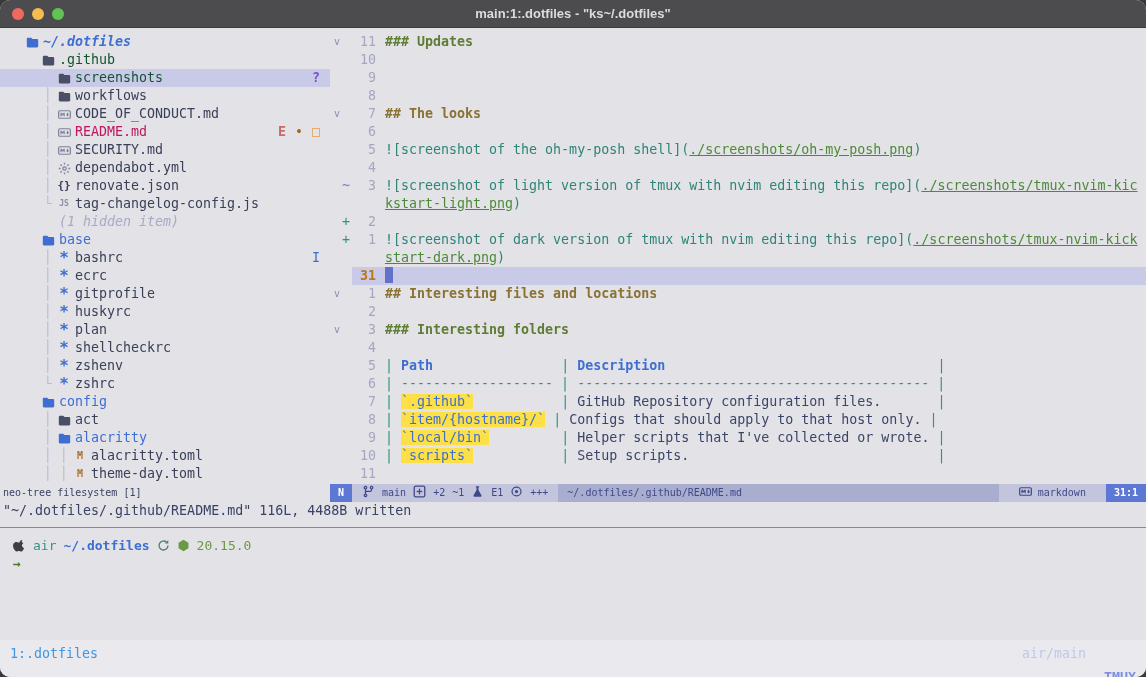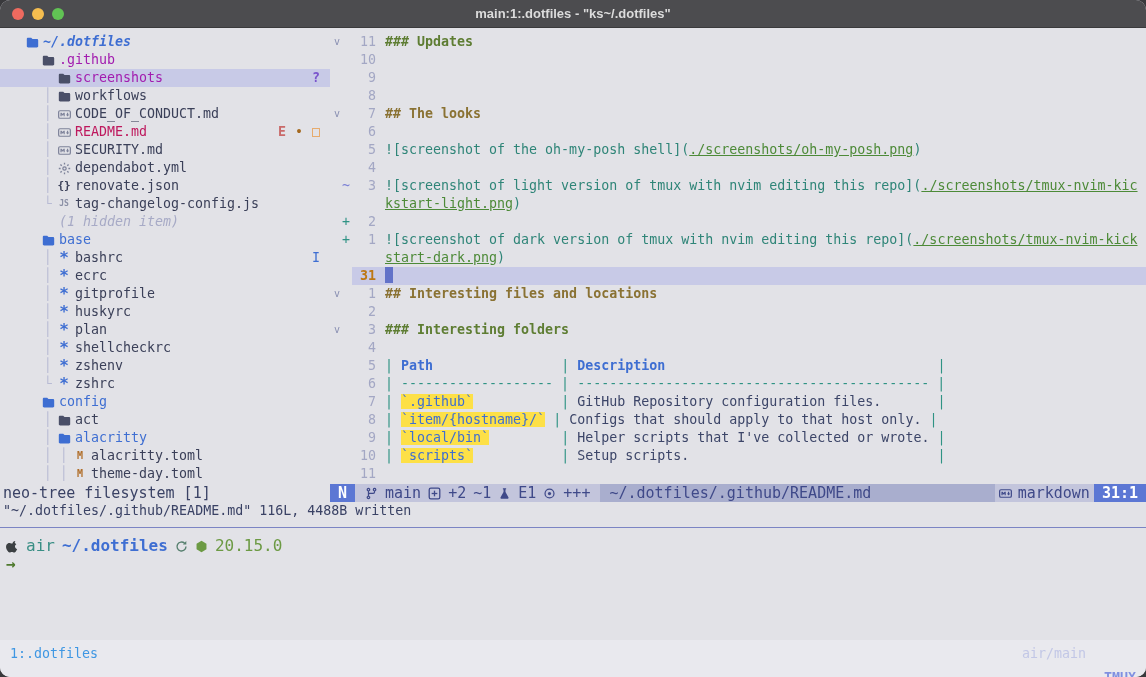--- a/index.html
+++ b/index.html
@@ -19,21 +19,21 @@
   .panes{ height:456px; flex:none; display:flex; background:#e2e2e7; }
   .neotree{ width:330px; flex:none; padding-top:5px; overflow:hidden; }
   .editorpane{ flex:1; padding-top:5px; overflow:hidden; }
   .trow{ display:flex; height:18px; line-height:18px; align-items:center; padding-left:8px;
          font-size:13.3px; color:#3b4059; white-space:pre; }
   .trow.sel{ background:#c8cae7; }
   .cell{ display:inline-block; width:16px; text-align:center; color:#b8bbd4; flex:none; }
   .ticonw{ display:inline-flex; width:16px; justify-content:center; align-items:center; flex:none; }
   .tlabel{ margin-left:3px; }
   .lc-root{ color:#3e6ed2; font-weight:bold; font-style:italic; }
-  .lc-purple{ color:#a21caf;text-align:right; }
+  .lc-purple{ color:#14532d;text-align:right; }
   .lc-dark{ color:#3b4059; }
   .lc-blue{ color:#3e6ed2; }
   .lc-orange{ color:#be185d; }
   .lc-hidden{ color:#a7aac6; font-style:italic; }
   .ic-blue{ color:#3e6ed2; } .ic-dark{ color:#4a4f68; } .ic-gray{ color:#7d8299; } .ic-toml{ color:#b06d28; }
   .badges{ margin-left:auto; margin-right:10px; display:flex; gap:9px; }
   .bdg{ font-size:13.3px; }
   .b-purple{ color:#7a55cc; font-weight:bold; }
   .b-red{ color:#c96a6a; font-weight:bold; }
   .b-orange{ color:#a5691f; }
@@ -60,33 +60,33 @@
   .sg-codehl{ background:#a9aed8; color:#3e6ed2; }
   .sg-code{ background:#fde047; color:#3e6ed2; }
   .sg-teal{ color:#2f8578; }
   .sg-url{ color:#4d8a38; text-decoration:underline; }
   .sg-tpipe{ color:#2f9384; }
   .sg-th{ color:#3e6ed2; font-weight:bold; }
   .sg-desc{ color:#3c4568; }
   .sg-plain{ color:#3c4568; }
   .cursorblock{ display:inline-block; width:8px; height:16px; background:#6272c8; vertical-align:-3px; }
   
-  .statusrow{ height:18px; flex:none; display:flex; font-size:15px; line-height:18px; }
+  .statusrow{ height:18px; flex:none; display:flex; font-size:10px; line-height:18px; }
   .sl-neotree{ width:330px; flex:none; color:#3a4265; padding-left:3px; white-space:pre; }
   .lualine{ flex:1; display:flex; background:#c3c5dc; color:#3f4989; }
   .sl-mode{ background:#5c77d4; color:#fff; font-weight:bold; padding:0 8px; flex:none; }
   .sl-git{ display:flex; align-items:center; gap:7px; padding:0 10px; flex:none; white-space:pre; }
   .sl-path{ flex:1; background:#a9aece; padding-left:9px; white-space:pre; }
-  .sl-ft{ display:flex; align-items:center; gap:6px; padding:0 4px; flex:none; }
+  .sl-ft{ display:flex; align-items:center; gap:6px; padding:0 20px; flex:none; }
   .sl-pos{ background:#5c77d4; color:#fff; font-weight:bold; padding:0 8px; flex:none; }
   
   .msgline{ height:18px; flex:none; font-size:13.3px; line-height:18px; color:#3a4265; padding-left:3px; white-space:pre; }
   .sepgap{ height:7px; flex:none; }
   .sepline{ height:1px; flex:none; background:#7b84c4; }
-  .shell{ flex:1; padding:9px 0 0 6px; font-size:16px; }
+  .shell{ flex:1; padding:9px 0 0 6px; font-size:13px;margin-left:7px; }
   .promptline{ height:18px; line-height:18px; display:flex; align-items:center; gap:7px; white-space:pre; }
   .p-host{ color:#3a8f85; }
   .p-path{ color:#3e6ed2; font-weight:bold; }
   .p-node{ color:#6c9a44; }
   .p-arrow{ height:18px; line-height:18px; color:#4f7a2f; font-weight:bold; }
   .ic-apple{ color:#3c4043; } .ic-refresh{ color:#57806f; } .ic-node{ color:#6c9a44; }
   
   .tmuxbar{ height:37px; flex:none; background:#e9e9ee; display:flex; justify-content:space-between;
             align-items:flex-start; padding:5px 10px 0 10px; font-size:13.3px; line-height:18px; }
   .tm-left{ color:#3f97e3; }

